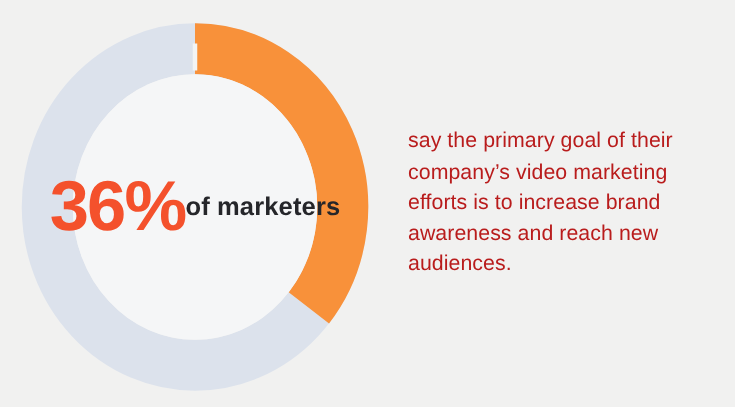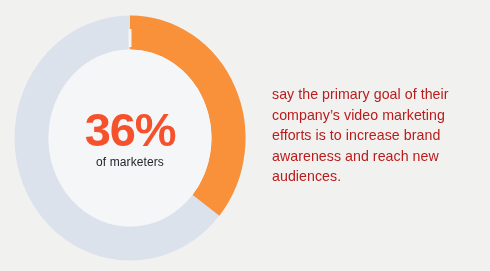--- a/index.html
+++ b/index.html
@@ -40,38 +40,38 @@
   }
 
   
   .donut-center {
     position: absolute;
     left: 0;
     top: 0;
     width: 232px;
     height: 246px;
     display: flex;
-    flex-direction: column;
+    flex-direction: row;
     align-items: center;
     justify-content: center;
     pointer-events: none;
   }
 
   .stat-value {
     font-size: 47px;
     font-weight: bold;
     line-height: 1;
     letter-spacing: -1.2px;
     color: #f4512c;
     margin: 0 0 3px 0;
   }
 
   .stat-label {
-    font-size: 12px;
-    font-weight: normal;
+    font-size: 17px;
+    font-weight: bold;
     line-height: 1.1;
     color: #25262a;
     letter-spacing: 0.1px;
     margin: 0;
   }
 
   
   .description {
     position: absolute;
     left: 272px;

